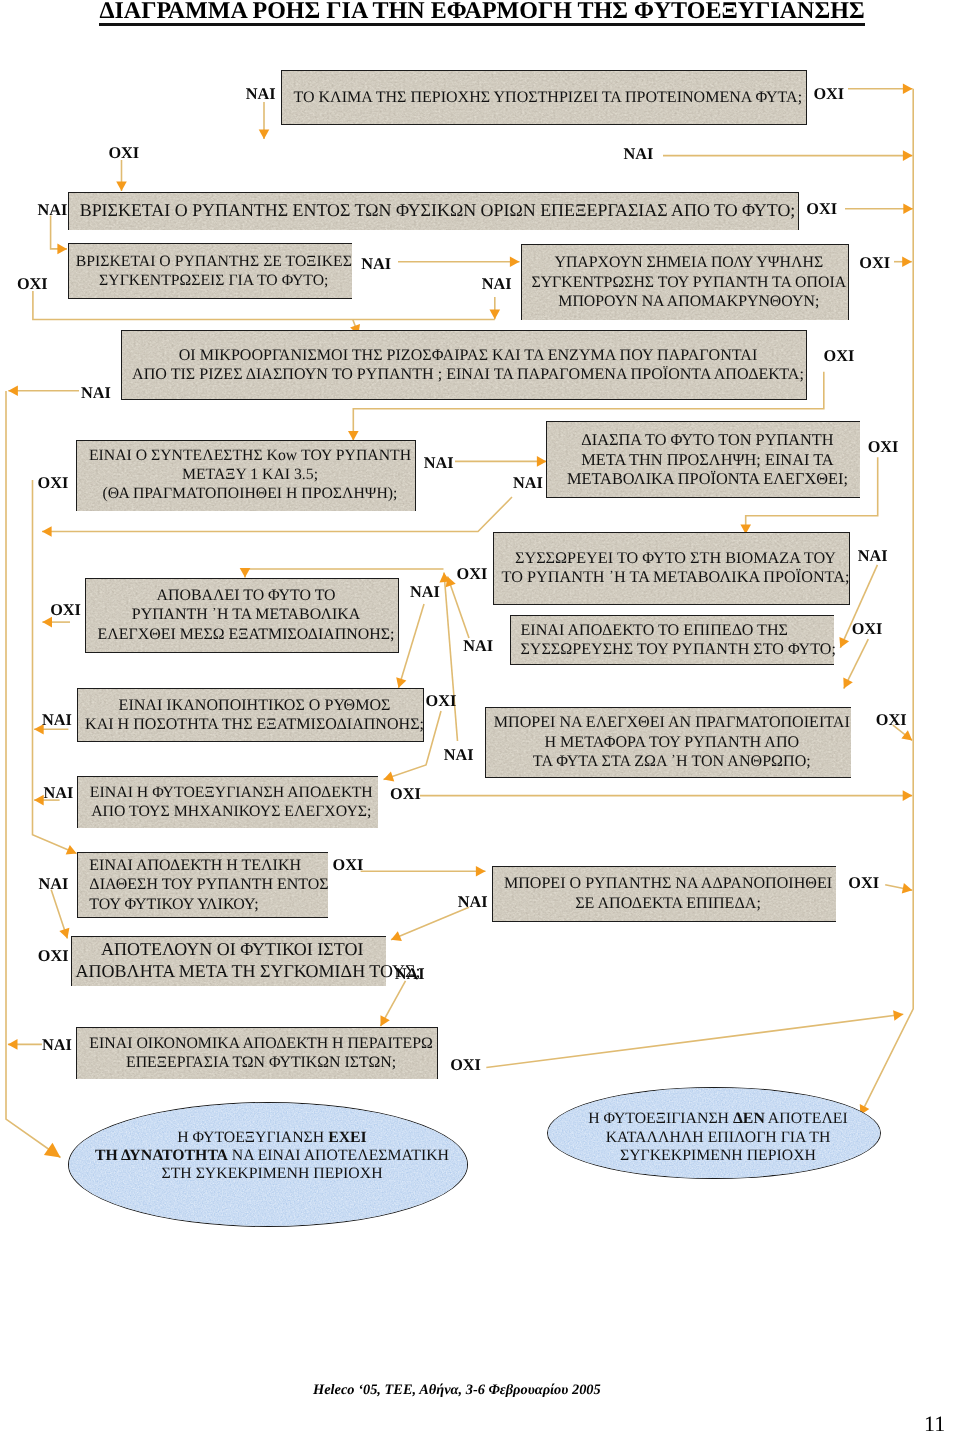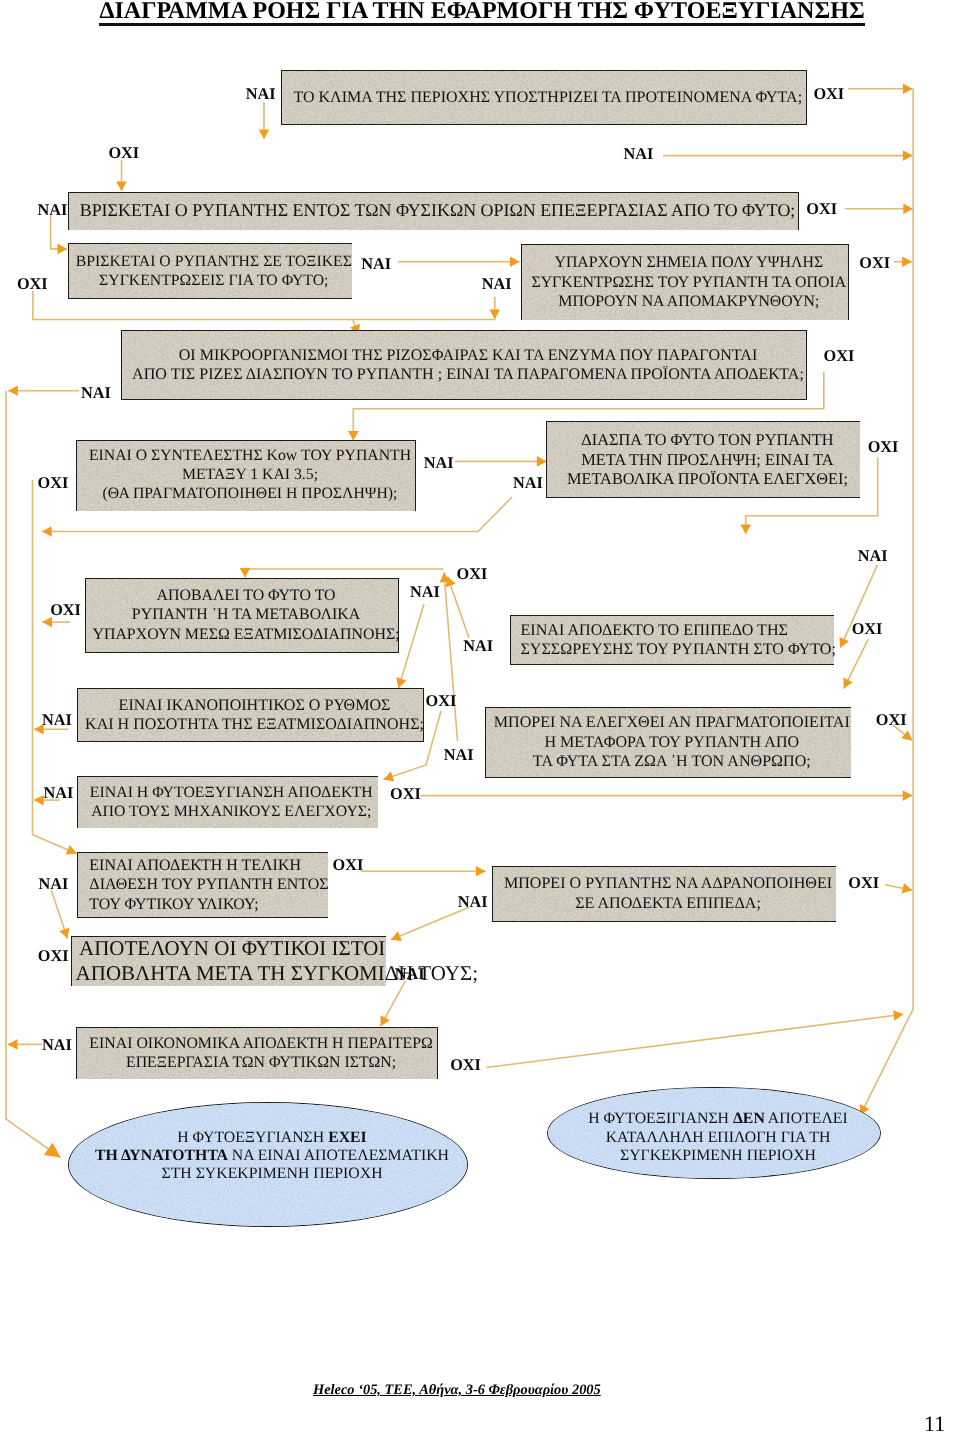--- a/index.html
+++ b/index.html
@@ -155,21 +155,25 @@
   <div class="box" style="left:76px;top:439.5px;width:340px;height:71.5px;font-size:15.75px;">
       <span class="tex"></span>
       <span class="bt"><span class="ln">ΕΙΝΑΙ Ο ΣΥΝΤΕΛΕΣΤΗΣ  Kow ΤΟΥ  ΡΥΠΑΝΤΗ</span><br><span class="ln">ΜΕΤΑΞΥ 1 ΚΑΙ 3.5;</span><br><span class="ln">(ΘΑ ΠΡΑΓΜΑΤΟΠΟΙΗΘΕΙ Η ΠΡΟΣΛΗΨΗ);</span></span>
     </div>
   <div class="box" style="left:546.4px;top:421.3px;width:314.1px;height:76.5px;font-size:16.33px;">
       <span class="tex"></span>
       <span class="bt"><span class="ln">ΔΙΑΣΠΑ ΤΟ ΦΥΤΟ ΤΟΝ ΡΥΠΑΝΤΗ</span><br><span class="ln">ΜΕΤΑ ΤΗΝ ΠΡΟΣΛΗΨΗ; ΕΙΝΑΙ ΤΑ</span><br><span class="ln">ΜΕΤΑΒΟΛΙΚΑ  ΠΡΟΪΟΝΤΑ ΕΛΕΓΧΘΕΙ;</span></span>
     </div>
   <div class="box" style="left:85px;top:577.5px;width:314px;height:75px;font-size:15.91px;">
       <span class="tex"></span>
-      <span class="bt"><span class="ln">ΑΠΟΒΑΛΕΙ ΤΟ ΦΥΤΟ ΤΟ</span><br><span class="ln">ΡΥΠΑΝΤΗ ᾿Η ΤΑ ΜΕΤΑΒΟΛΙΚΑ</span><br><span class="ln">ΥΠΑΡΧΟΥΝ ΜΕΣΩ ΕΞΑΤΜΙΣΟΔΙΑΠΝΟΗΣ;</span></span>
+      <span class="bt"><span class="ln">ΑΠΟΒΑΛΕΙ ΤΟ ΦΥΤΟ ΤΟ</span><br><span class="ln">ΡΥΠΑΝΤΗ ᾿Η ΤΑ ΜΕΤΑΒΟΛΙΚΑ</span><br><span class="ln">ΕΛΕΓΧΘΕΙ ΜΕΣΩ ΕΞΑΤΜΙΣΟΔΙΑΠΝΟΗΣ;</span></span>
+    </div>
+  <div class="box" style="left:493.1px;top:532.2px;width:356.9px;height:72.4px;font-size:16.24px;">
+      <span class="tex"></span>
+      <span class="bt"><span class="ln">ΣΥΣΣΩΡΕΥΕΙ ΤΟ ΦΥΤΟ ΣΤΗ ΒΙΟΜΑΖΑ ΤΟΥ</span><br><span class="ln">ΤΟ ΡΥΠΑΝΤΗ ᾿Η ΤΑ ΜΕΤΑΒΟΛΙΚΑ ΠΡΟΪΟΝΤΑ;</span></span>
     </div>
   <div class="box" style="left:510px;top:615px;width:324.3px;height:49.9px;font-size:16.14px;text-align:left;padding-left:4px;">
       <span class="tex"></span>
       <span class="bt"><span class="ln">ΕΙΝΑΙ ΑΠΟΔΕΚΤΟ ΤΟ ΕΠΙΠΕΔΟ ΤΗΣ</span><br><span class="ln">ΣΥΣΣΩΡΕΥΣΗΣ ΤΟΥ ΡΥΠΑΝΤΗ ΣΤΟ ΦΥΤΟ;</span></span>
     </div>
   <div class="box" style="left:77px;top:688.3px;width:347px;height:54px;font-size:16.07px;">
       <span class="tex"></span>
       <span class="bt"><span class="ln">ΕΙΝΑΙ ΙΚΑΝΟΠΟΙΗΤΙΚΟΣ Ο ΡΥΘΜΟΣ</span><br><span class="ln">ΚΑΙ Η ΠΟΣΟΤΗΤΑ ΤΗΣ ΕΞΑΤΜΙΣΟΔΙΑΠΝΟΗΣ;</span></span>
     </div>
   <div class="box" style="left:484.6px;top:707px;width:366.4px;height:70.5px;font-size:16.08px;">
@@ -181,21 +185,21 @@
       <span class="bt"><span class="ln">ΕΙΝΑΙ Η ΦΥΤΟΕΞΥΓΙΑΝΣΗ ΑΠΟΔΕΚΤΗ</span><br><span class="ln">ΑΠΟ ΤΟΥΣ ΜΗΧΑΝΙΚΟΥΣ ΕΛΕΓΧΟΥΣ;</span></span>
     </div>
   <div class="box" style="left:76.8px;top:852.2px;width:251.4px;height:65.8px;font-size:15.98px;text-align:left;padding-left:5px;">
       <span class="tex"></span>
       <span class="bt"><span class="ln">ΕΙΝΑΙ  ΑΠΟΔΕΚΤΗ Η ΤΕΛΙΚΗ</span><br><span class="ln">ΔΙΑΘΕΣΗ ΤΟΥ  ΡΥΠΑΝΤΗ ΕΝΤΟΣ</span><br><span class="ln">ΤΟΥ ΦΥΤΙΚΟΥ ΥΛΙΚΟΥ;</span></span>
     </div>
   <div class="box" style="left:491.6px;top:865.8px;width:344.8px;height:55.9px;font-size:16.09px;">
       <span class="tex"></span>
       <span class="bt"><span class="ln">ΜΠΟΡΕΙ Ο ΡΥΠΑΝΤΗΣ ΝΑ ΑΔΡΑΝΟΠΟΙΗΘΕΙ</span><br><span class="ln">ΣΕ ΑΠΟΔΕΚΤΑ ΕΠΙΠΕΔΑ;</span></span>
     </div>
-  <div class="box" style="left:70.6px;top:935.8px;width:315.2px;height:50.6px;font-size:21px;">
+  <div class="box" style="left:70.6px;top:935.8px;width:315.2px;height:50.6px;font-size:18px;">
       <span class="tex"></span>
       <span class="bt"><span class="ln">ΑΠΟΤΕΛΟΥΝ ΟΙ ΦΥΤΙΚΟΙ ΙΣΤΟΙ</span><br><span class="ln">ΑΠΟΒΛΗΤΑ ΜΕΤΑ ΤΗ ΣΥΓΚΟΜΙΔΗ ΤΟΥΣ;</span></span>
     </div>
   <div class="box" style="left:76.2px;top:1027.2px;width:361.7px;height:52.1px;font-size:15.87px;">
       <span class="tex"></span>
       <span class="bt"><span class="ln">ΕΙΝΑΙ ΟΙΚΟΝΟΜΙΚΑ ΑΠΟΔΕΚΤΗ Η ΠΕΡΑΙΤΕΡΩ</span><br><span class="ln">ΕΠΕΞΕΡΓΑΣΙΑ ΤΩΝ ΦΥΤΙΚΩΝ ΙΣΤΩΝ;</span></span>
     </div>
   <div class="ell" style="left:68.2px;top:1102.4px;width:399.7px;height:124.7px;font-size:15.8px;line-height:1.12;padding-bottom:18px;">
       <span class="tex"></span>
       <span class="bt"><span>Η ΦΥΤΟΕΞΥΓΙΑΝΣΗ </span><b>ΕΧΕΙ</b><br><b>ΤΗ ΔΥΝΑΤΟΤΗΤΑ</b><span>  ΝΑ ΕΙΝΑΙ ΑΠΟΤΕΛΕΣΜΑΤΙΚΗ</span><br><span>ΣΤΗ ΣΥΚΕΚΡΙΜΕΝΗ ΠΕΡΙΟΧΗ</span></span>
@@ -233,15 +237,15 @@
   <div class="lbl" style="left:43.5px;top:784.7px;">ΝΑΙ</div>
   <div class="lbl" style="left:390.0px;top:785.8px;">ΟΧΙ</div>
   <div class="lbl" style="left:38.4px;top:876.2px;">ΝΑΙ</div>
   <div class="lbl" style="left:332.5px;top:857.0px;">ΟΧΙ</div>
   <div class="lbl" style="left:457.8px;top:893.8px;">ΝΑΙ</div>
   <div class="lbl" style="left:848.3px;top:875.2px;">ΟΧΙ</div>
   <div class="lbl" style="left:37.8px;top:948.3px;">ΟΧΙ</div>
   <div class="lbl" style="left:394.8px;top:966.1px;">ΝΑΙ</div>
   <div class="lbl" style="left:42.1px;top:1037.4px;">ΝΑΙ</div>
   <div class="lbl" style="left:450.2px;top:1057.4px;">ΟΧΙ</div>
-  <div class="footer" style="left:313px;top:1382px;text-decoration:underline;">Heleco ‘05, ΤΕΕ, Αθήνα, 3-6 Φεβρουαρίου 2005</div>
+  <div class="footer" style="left:313px;top:1382px;">Heleco ‘05, ΤΕΕ, Αθήνα, 3-6 Φεβρουαρίου 2005</div>
   <div class="pgnum" style="left:924px;top:1411px;">11</div>
 </div>
 
 </body></html>

